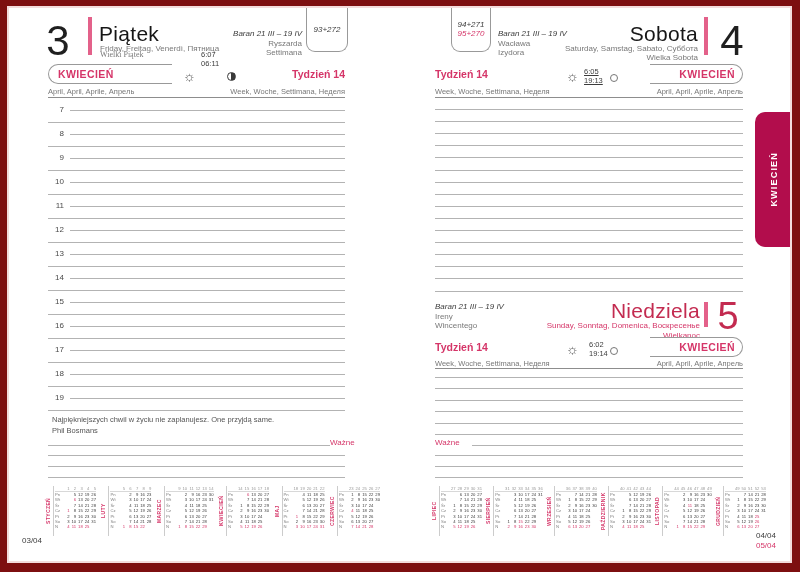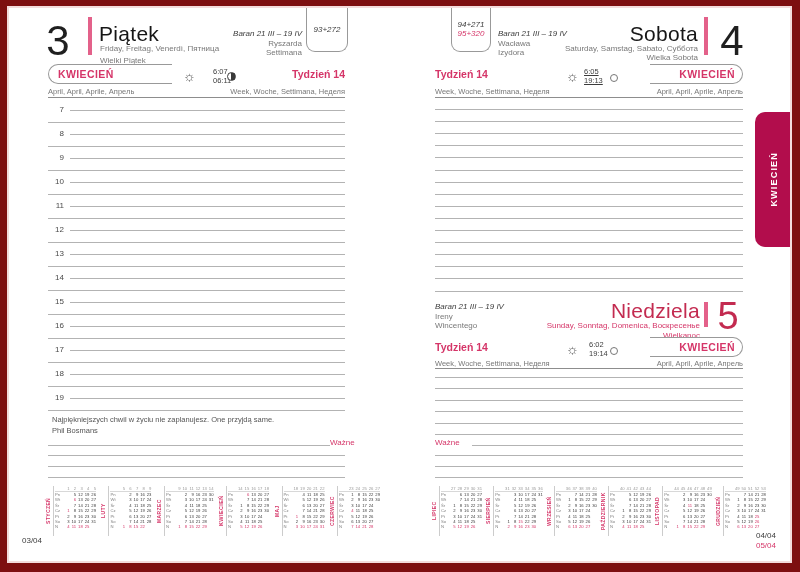--- a/index.html
+++ b/index.html
@@ -67,36 +67,36 @@
   <div class="frame" style="left:0;right:0;bottom:0;height:9px;"></div>
   <div class="frame" style="left:0;top:0;bottom:0;width:7px;"></div>
   <div class="frame" style="right:0;top:0;bottom:0;width:8px;"></div>
   <div class="paper-edge"></div>
 
   <div>
     <div class="abs bignum" style="left:38px;top:20px;width:40px;">3</div>
     <div class="abs pinkbar" style="left:88px;top:17px;height:38px;"></div>
     <div class="abs dayname" style="left:99px;top:22px;">Piątek</div>
     <div class="abs langs" style="left:100px;top:44px;">Friday, Freitag, Venerdì, Пятница</div>
-    <div class="abs langs" style="left:100px;top:56px;">Wielki Piątek</div>
+    <div class="abs langs" style="left:100px;top:50px;font-family:Liberation Serif, serif;">Wielki Piątek</div>
 
     <div class="abs zod" style="left:182px;top:29px;width:120px;text-align:right;">Baran 21 III – 19 IV</div>
     <div class="abs nameday" style="left:182px;top:39px;width:120px;text-align:right;">Ryszarda</div>
     <div class="abs nameday" style="left:182px;top:48px;width:120px;text-align:right;">Settimana</div>
 
     <div class="abs countbox" style="left:306px;top:7px;width:42px;height:45px;">
       <div class="countval" style="margin-top:18px;">93+272</div>
     </div>
 
     <div class="abs bracket-l" style="left:48px;top:64px;width:124px;height:20px;"></div>
     <div class="abs monthlbl" style="left:58px;top:68px;">KWIECIEŃ</div>
     <div class="abs langs" style="left:48px;top:87px;font-size:7.5px;">April, April, Aprile, Апрель</div>
 
     <div class="abs sunicon" style="left:183px;top:69px;">☼</div>
-    <div class="abs suntimes" style="left:201px;top:67px;margin-left:12px;">
+    <div class="abs suntimes" style="left:201px;top:50px;">
       <div>6:07</div>
       <div>06:11</div>
     </div>
     <div class="abs moon" style="left:227px;top:72px;"></div>
 
     <div class="abs weeklbl" style="left:245px;top:68px;width:100px;text-align:right;">Tydzień 14</div>
     <div class="abs langs" style="left:215px;top:87px;width:130px;text-align:right;font-size:7.5px;">Week, Woche, Settimana, Неделя</div>
     <div class="abs sep" style="left:48px;top:97px;width:297px;"></div>
 
     <div class="abs" id="hour-grid" style="left:48px;top:106px;width:297px;height:312px;">
@@ -576,21 +576,21 @@
           </div>
         </div>
       </div>
 
     <div class="abs footdate" style="left:22px;top:536px;">03/04</div>
   </div>
 
   <div>
     <div class="abs countbox" style="left:451px;top:7px;width:40px;height:45px;">
       <div class="countval" style="margin-top:13px;">94+271</div>
-      <div class="countval red">95+320</div>
+      <div class="countval red">95+270</div>
     </div>
     <div class="abs zod" style="left:498px;top:29px;">Baran 21 III – 19 IV</div>
     <div class="abs nameday" style="left:498px;top:39px;">Wacława</div>
     <div class="abs nameday" style="left:498px;top:48px;">Izydora</div>
 
     <div class="abs dayname" style="left:530px;top:22px;width:168px;text-align:right;">Sobota</div>
     <div class="abs langs" style="left:530px;top:44px;width:168px;text-align:right;">Saturday, Samstag, Sabato, Суббота</div>
     <div class="abs langs" style="left:530px;top:53px;width:168px;text-align:right;">Wielka Sobota</div>
     <div class="abs pinkbar" style="left:704px;top:17px;height:38px;"></div>
     <div class="abs bignum" style="left:712px;top:20px;width:40px;">4</div>

